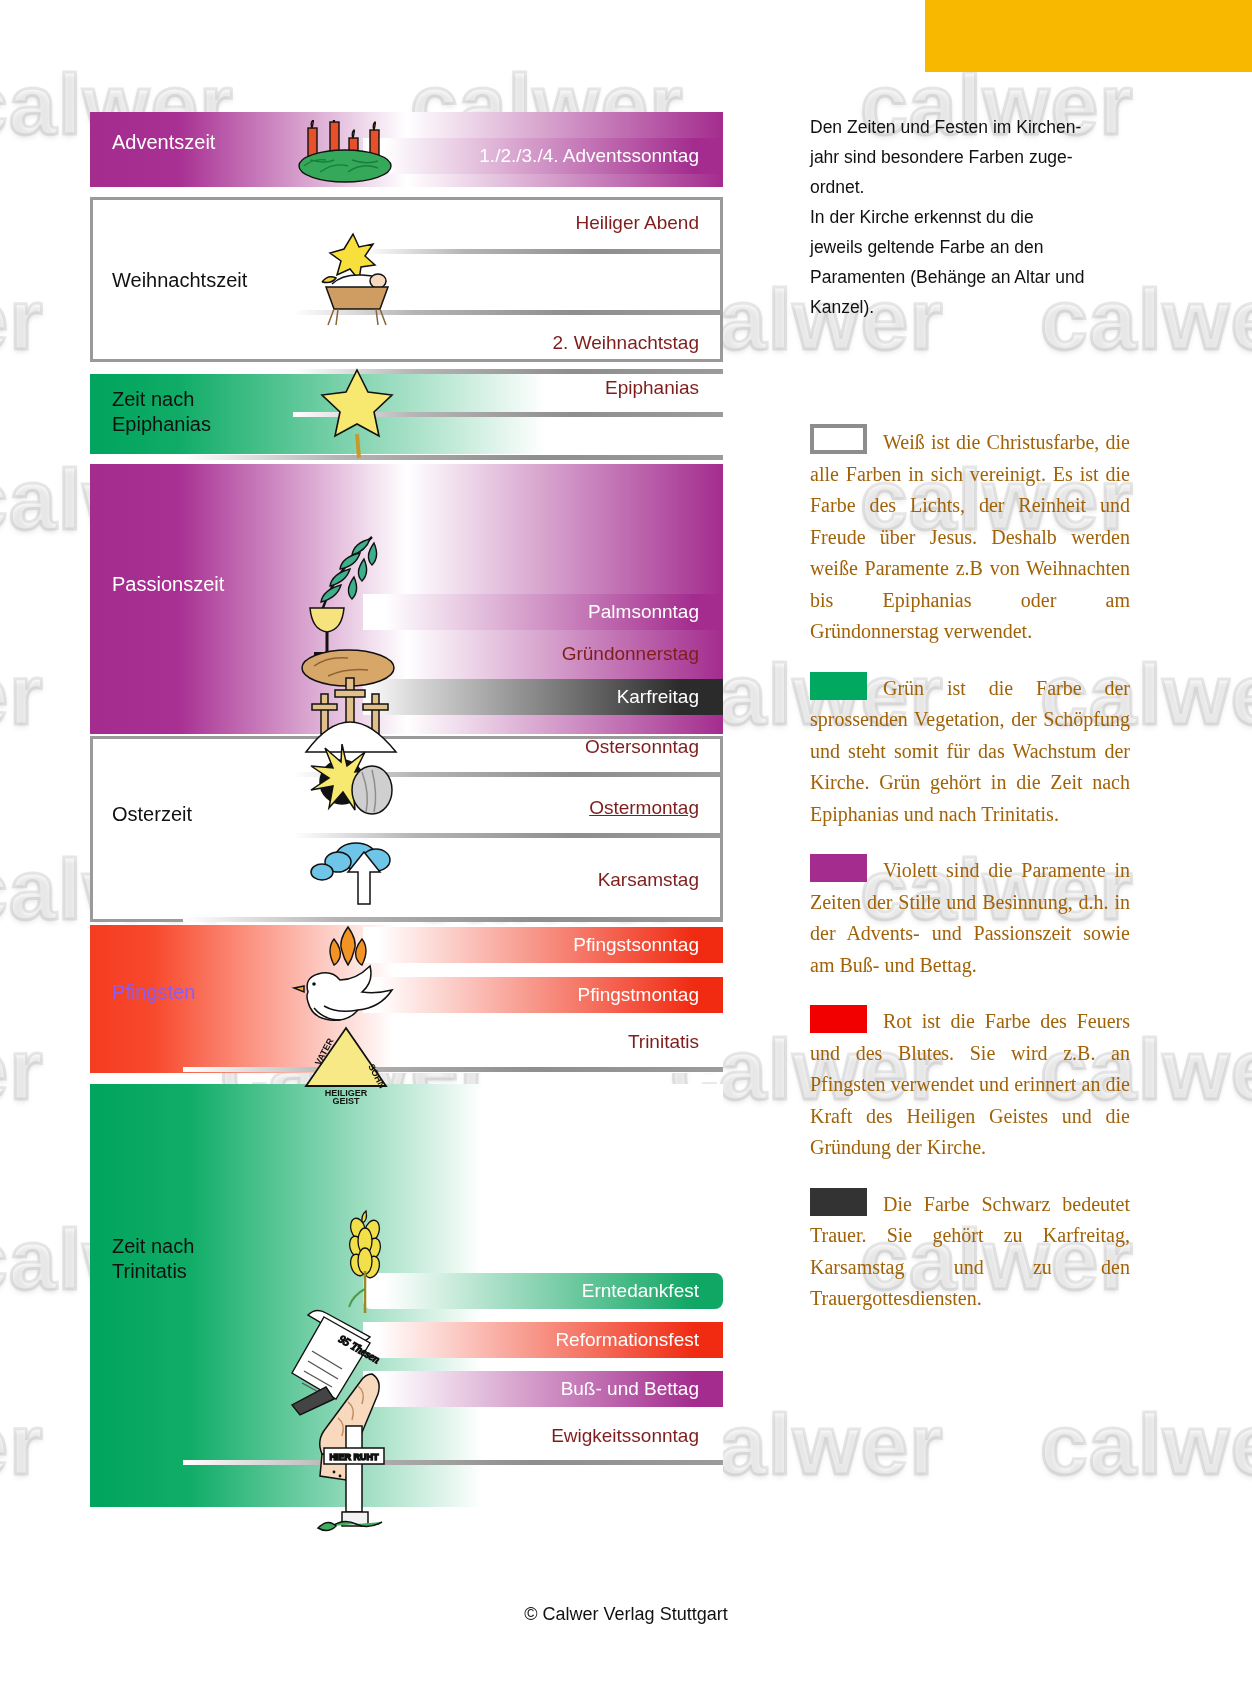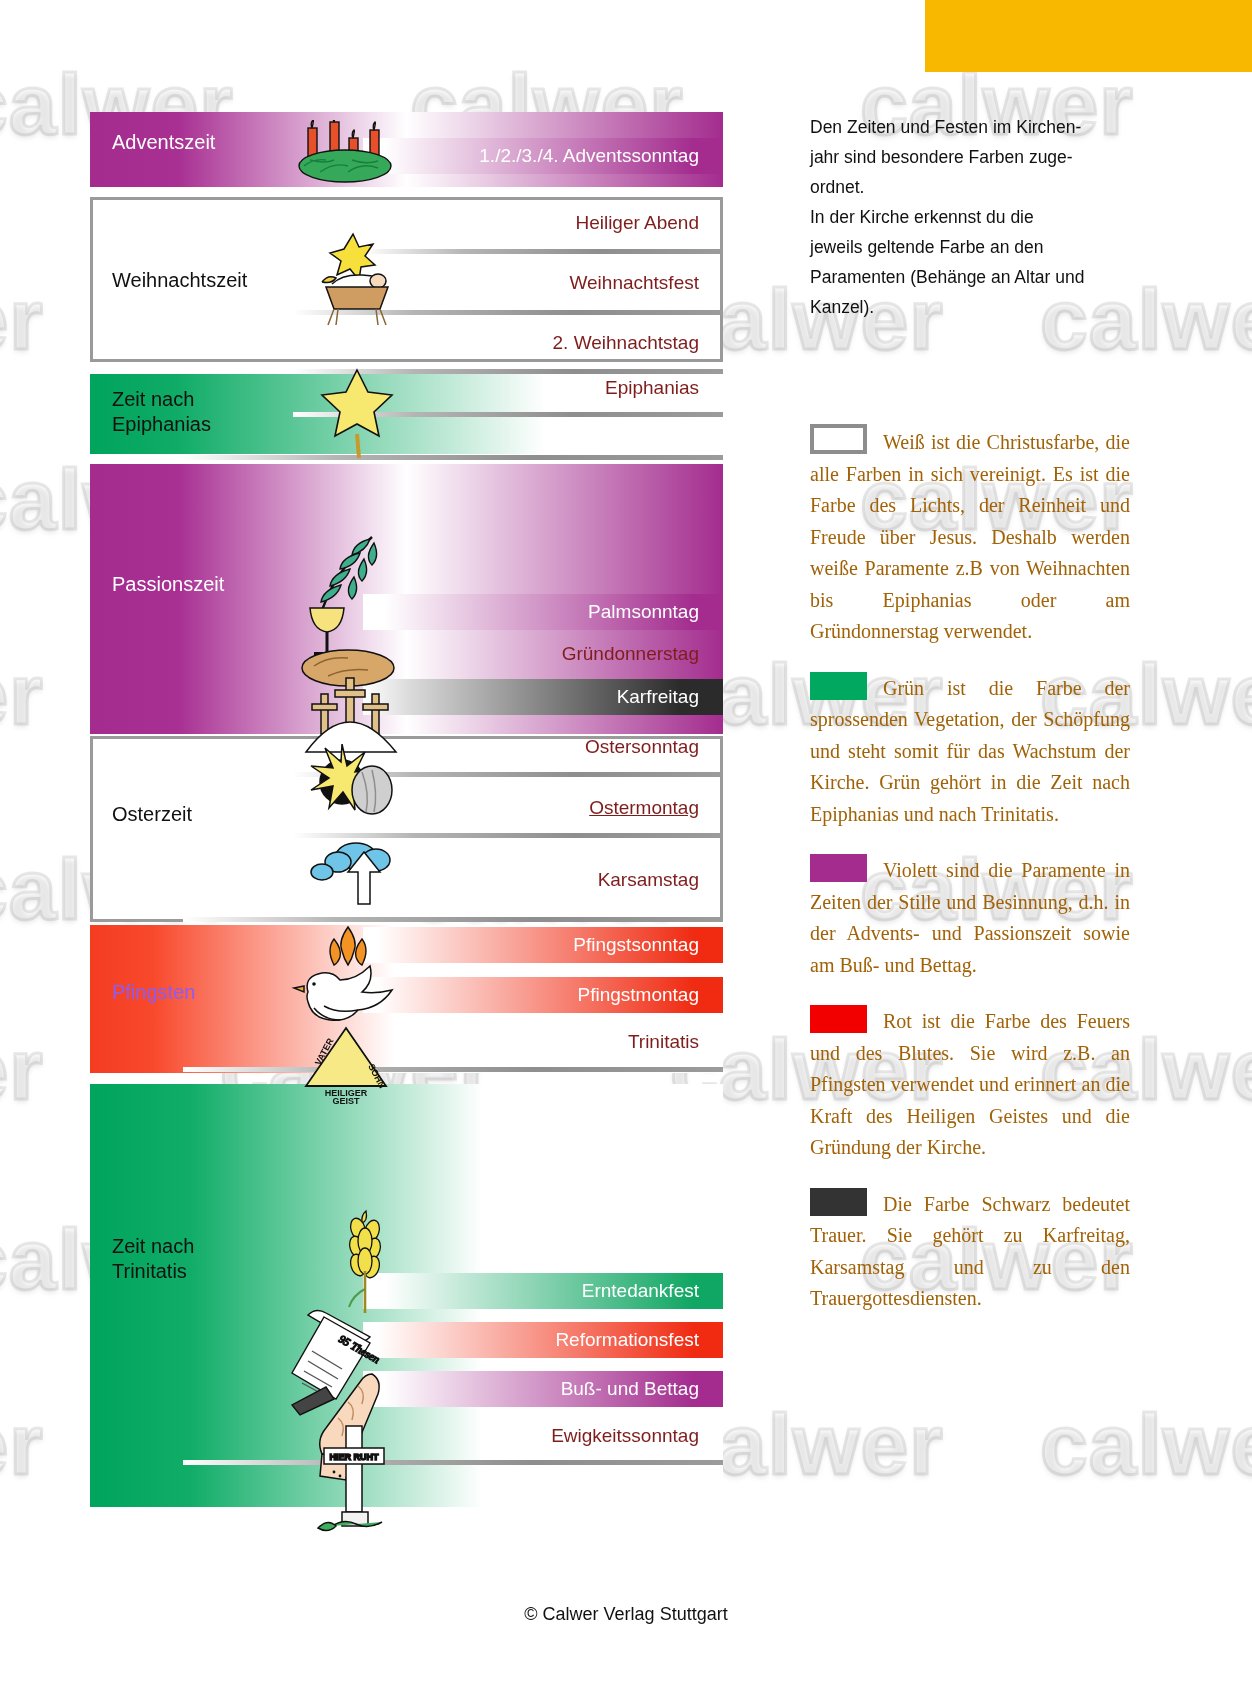--- a/index.html
+++ b/index.html
@@ -47,21 +47,21 @@
   
   .event{
     position:absolute; right:0; width:360px; height:36px;
     display:flex; align-items:center; justify-content:flex-end;
     box-sizing:border-box; padding-right:24px;
     font-size:19px;
   }
   .event span{position:relative; z-index:2;}
   .ev-violet{background:linear-gradient(to right,#ffffff 0%, #ffffff 6%, #a32c8e 92%, #a32c8e 100%); color:#fff;}
   .ev-black {background:linear-gradient(to right,#ffffff 0%, #d8d8d8 14%, #2b2b2b 88%, #2b2b2b 100%); color:#fff;}
-  .ev-green {background:linear-gradient(to right,#ffffff 0%, #ffffff 6%, #10a663 92%, #10a663 100%); color:#fff;}
+  .ev-green {background:linear-gradient(to right,#ffffff 0%, #ffffff 6%, #10a663 92%, #10a663 100%); color:#fff;border-radius:8px;}
   .ev-red   {background:linear-gradient(to right,#ffffff 0%, #ffffff 4%, #f02b12 92%, #f02b12 100%); color:#fff;}
   .ev-plain {color:#7f1d1d;align-items:center;}
 
   
   .sep{
     position:absolute; right:0; width:360px; height:5px;
     background:linear-gradient(to right,#ffffff 0%, #b5b5b5 28%, #8e8e8e 65%, #9b9b9b 100%);
   }
   .sep.long{width:430px;}
   .sep.xlong{width:540px;}
@@ -143,23 +143,20 @@
   </div>
 
   <div class="band white-band" style="top:85px; height:165px;"></div>
   <div class="season-label" style="top:156px; color:#111;">Weihnachtszeit</div>
 
   <div class="event ev-plain" style="top:93px;">
     <span>Heiliger Abend</span>
   </div>
   <div class="sep" style="top:137px;"></div>
 
-  <div class="event ev-plain" style="top:153px;">
-    <span>Weihnachtsfest</span>
-  </div>
   <div class="sep long" style="top:198px;"></div>
 
   <div class="event ev-plain" style="top:213px;">
     <span>2. Weihnachtstag</span>
   </div>
   <div class="sep long" style="top:257px;"></div>
 
   <div class="band grn-band" style="top:262px; height:80px;"></div>
   <div class="season-label" style="top:275px; color:#111;">Zeit nach
 Epiphanias</div>

